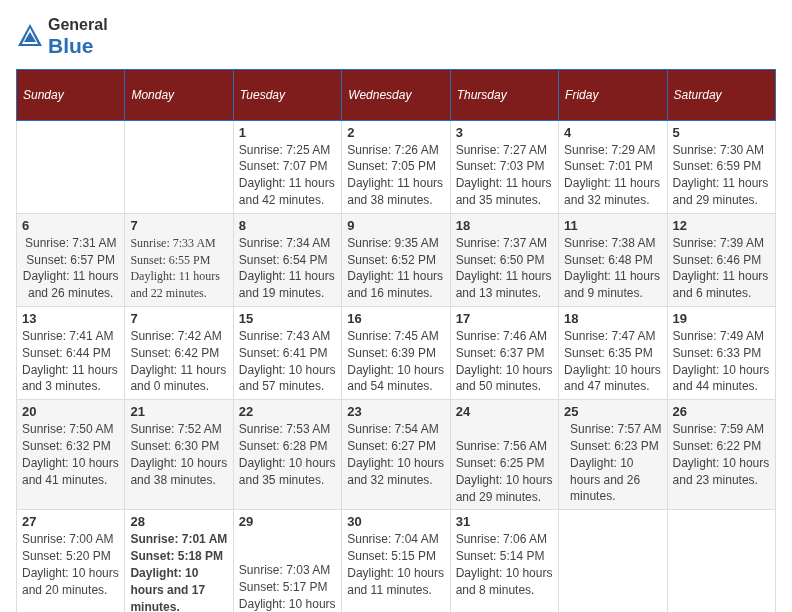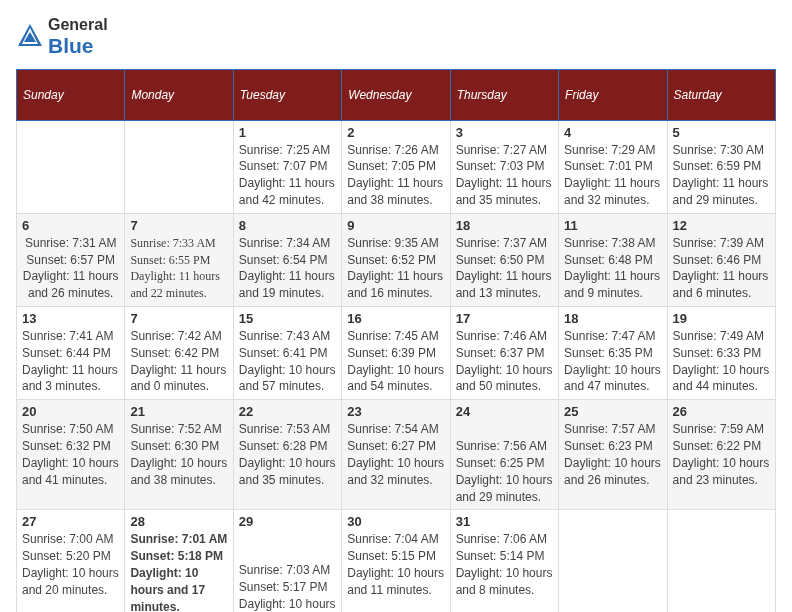--- a/index.html
+++ b/index.html
@@ -272,21 +272,21 @@
 Daylight: 10 hours and 32 minutes.</div>
         </td>
         <td>
           <div class="day-number">24</div>
           <div class="day-info" style="white-space: pre-line; margin-top: 19px;">Sunrise: 7:56 AM
 Sunset: 6:25 PM
 Daylight: 10 hours and 29 minutes.</div>
         </td>
         <td>
           <div class="day-number">25</div>
-          <div class="day-info" style="white-space: pre-line;">Sunrise: 7:57 AM
+          <div class="day-info" style="white-space: pre-line; margin-left: 6px;">Sunrise: 7:57 AM
 Sunset: 6:23 PM
 Daylight: 10 hours and 26 minutes.</div>
         </td>
         <td>
           <div class="day-number">26</div>
           <div class="day-info" style="white-space: pre-line;">Sunrise: 7:59 AM
 Sunset: 6:22 PM
 Daylight: 10 hours and 23 minutes.</div>
         </td>
       </tr>

